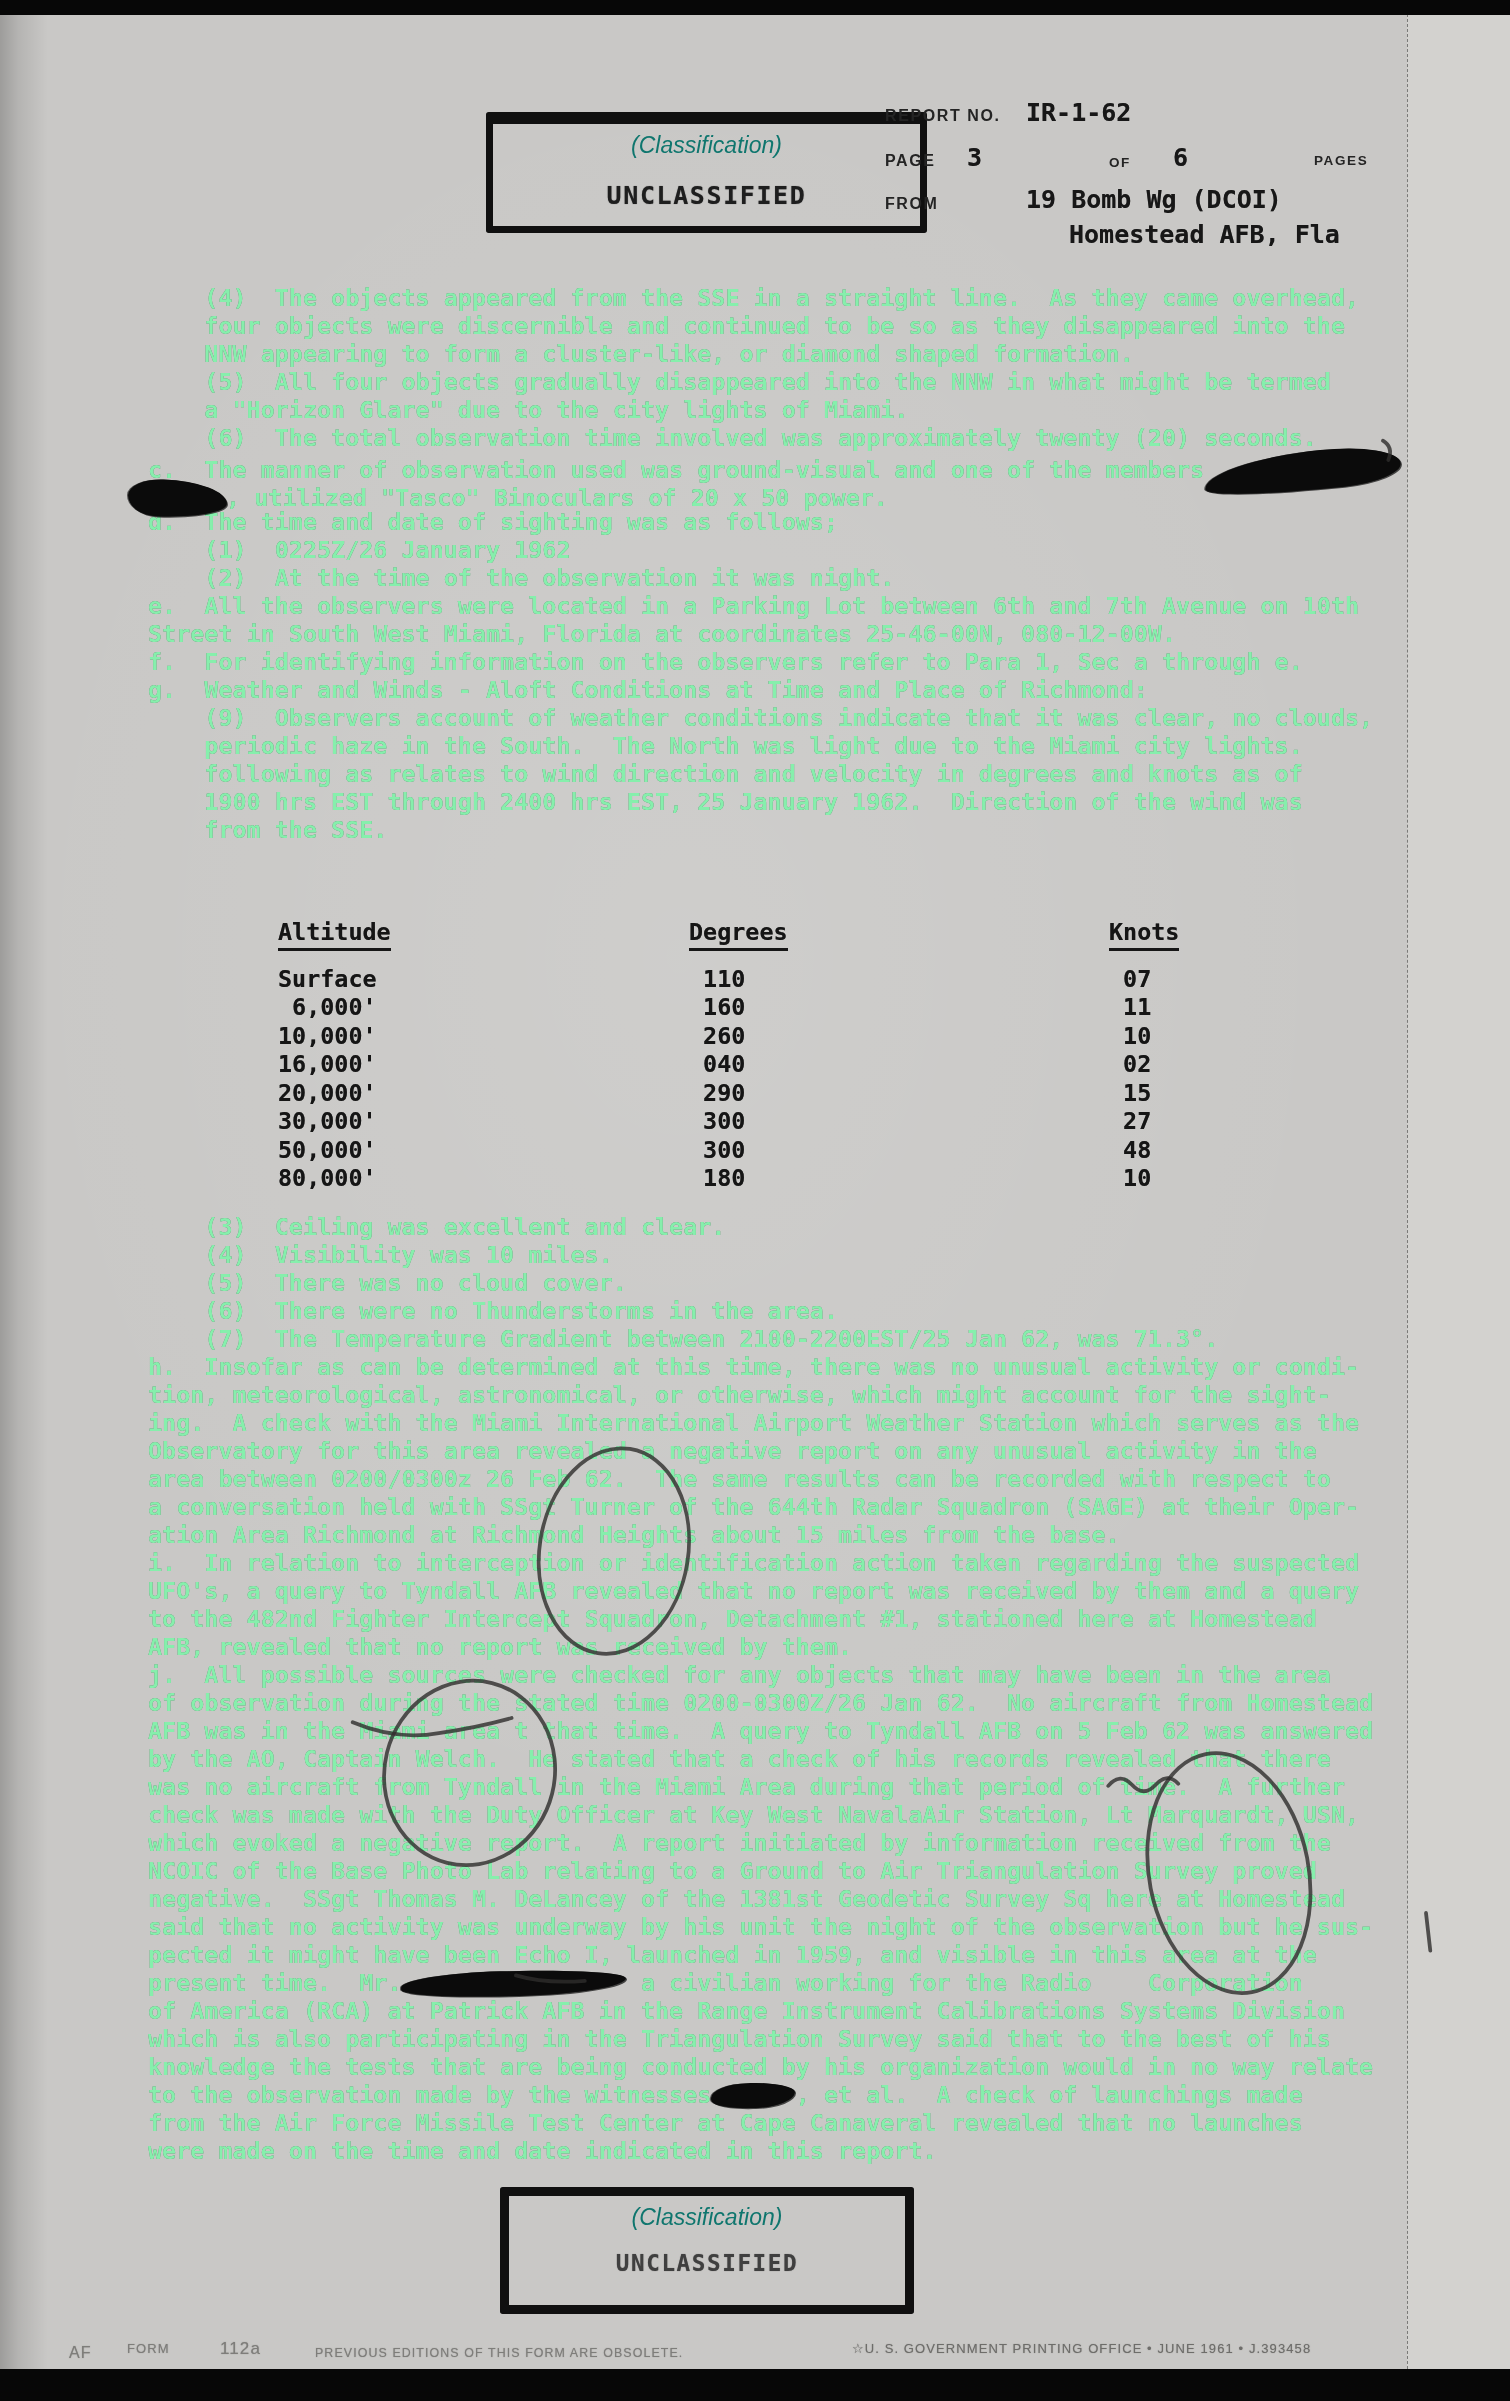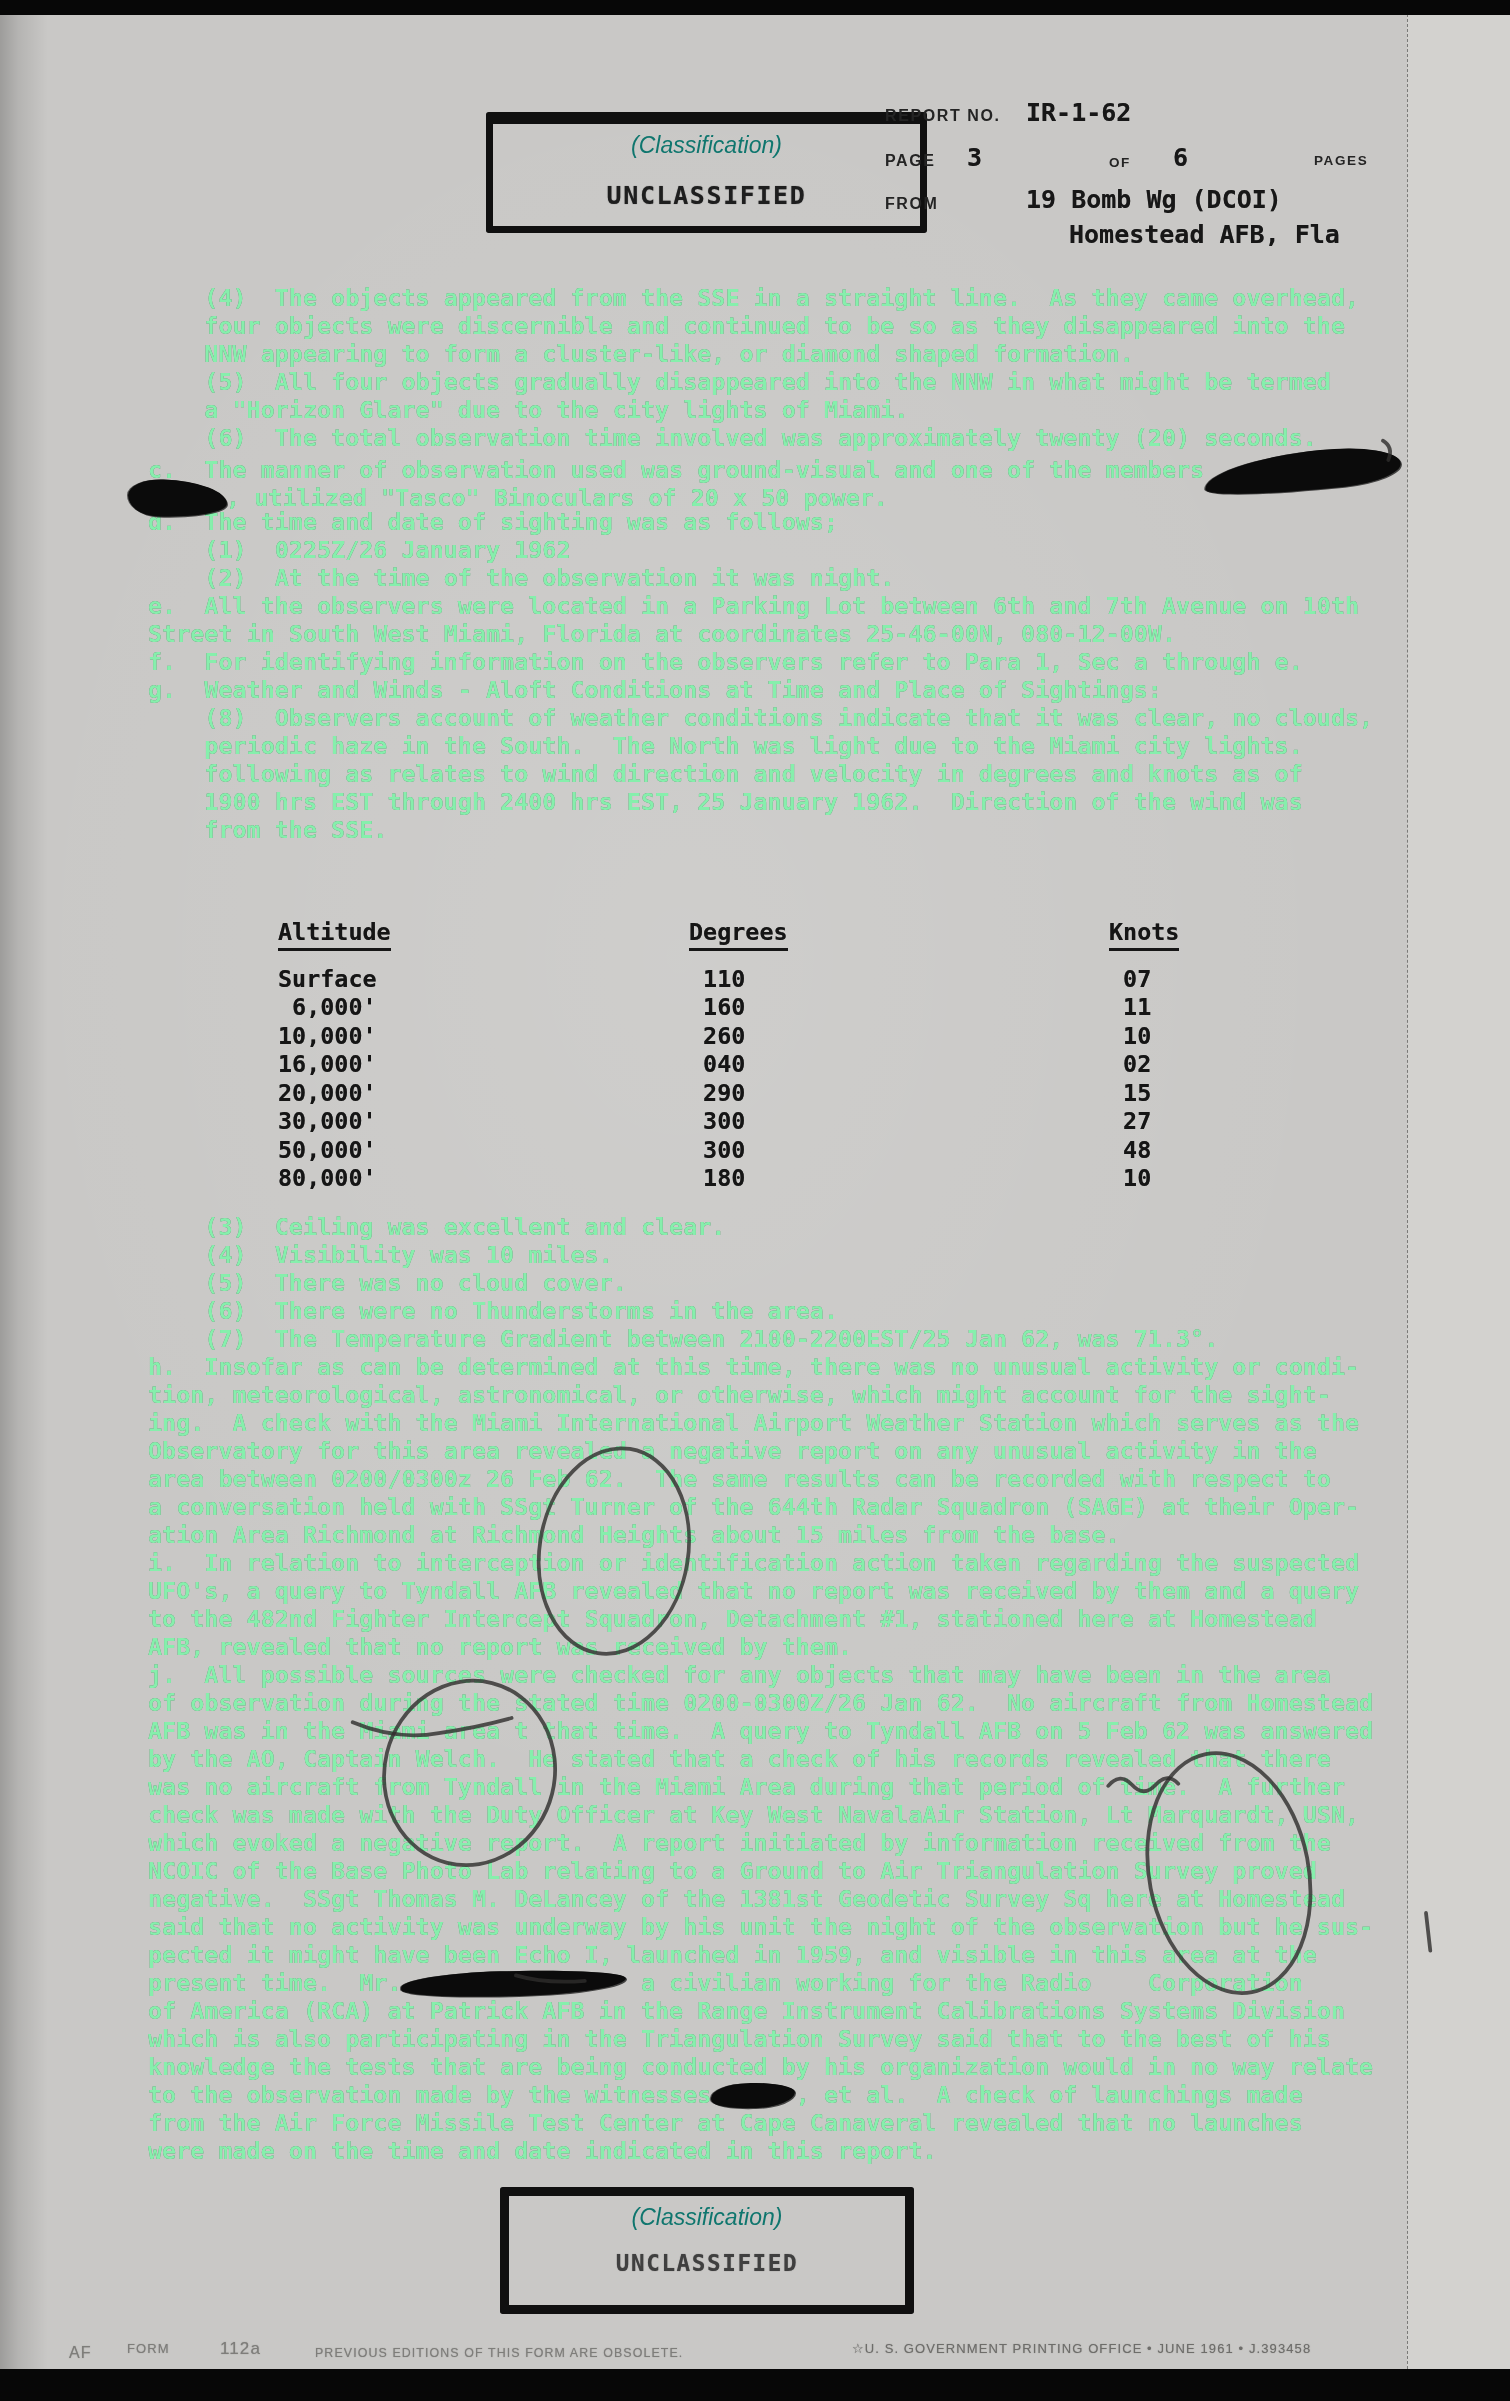--- a/index.html
+++ b/index.html
@@ -106,22 +106,22 @@
       <div class="line">    a "Horizon Glare" due to the city lights of Miami.</div>
       <div class="line">    (6)  The total observation time involved was approximately twenty (20) seconds.</div>
       <div class="line">c.  The manner of observation used was ground-visual and one of the members<span class="redact redact-end" style="width:14ch"></span></div>
       <div class="line"><span class="redact redact-start" style="width:7ch"></span>, utilized "Tasco" Binoculars of 20 x 50 power.</div>
       <div class="line">d.  The time and date of sighting was as follows;</div>
       <div class="line">    (1)  0225Z/26 January 1962</div>
       <div class="line">    (2)  At the time of the observation it was night.</div>
       <div class="line">e.  All the observers were located in a Parking Lot between 6th and 7th Avenue on 10th</div>
       <div class="line">Street in South West Miami, Florida at coordinates 25-46-00N, 080-12-00W.</div>
       <div class="line">f.  For identifying information on the observers refer to Para 1, Sec a through e.</div>
-      <div class="line">g.  Weather and Winds - Aloft Conditions at Time and Place of Sightings:</div>
-      <div class="line">    (8)  Observers account of weather conditions indicate that it was clear, no clouds,</div>
+      <div class="line">g.  Weather and Winds - Aloft Conditions at Time and Place of Richmond:</div>
+      <div class="line">    (9)  Observers account of weather conditions indicate that it was clear, no clouds,</div>
       <div class="line">    periodic haze in the South.  The North was light due to the Miami city lights.</div>
       <div class="line">    following as relates to wind direction and velocity in degrees and knots as of</div>
       <div class="line">    1900 hrs EST through 2400 hrs EST, 25 January 1962.  Direction of the wind was</div>
       <div class="line">    from the SSE.</div>
     </div>
 
   <div id="wind-table">
       <div class="col c0"><span class="th">Altitude</span><div class="tdwrap"><div class="td">Surface</div><div class="td"> 6,000'</div><div class="td">10,000'</div><div class="td">16,000'</div><div class="td">20,000'</div><div class="td">30,000'</div><div class="td">50,000'</div><div class="td">80,000'</div></div></div>
       <div class="col c1"><span class="th">Degrees</span><div class="tdwrap"><div class="td"> 110</div><div class="td"> 160</div><div class="td"> 260</div><div class="td"> 040</div><div class="td"> 290</div><div class="td"> 300</div><div class="td"> 300</div><div class="td"> 180</div></div></div>
       <div class="col c2"><span class="th">Knots</span><div class="tdwrap"><div class="td"> 07</div><div class="td"> 11</div><div class="td"> 10</div><div class="td"> 02</div><div class="td"> 15</div><div class="td"> 27</div><div class="td"> 48</div><div class="td"> 10</div></div></div>

